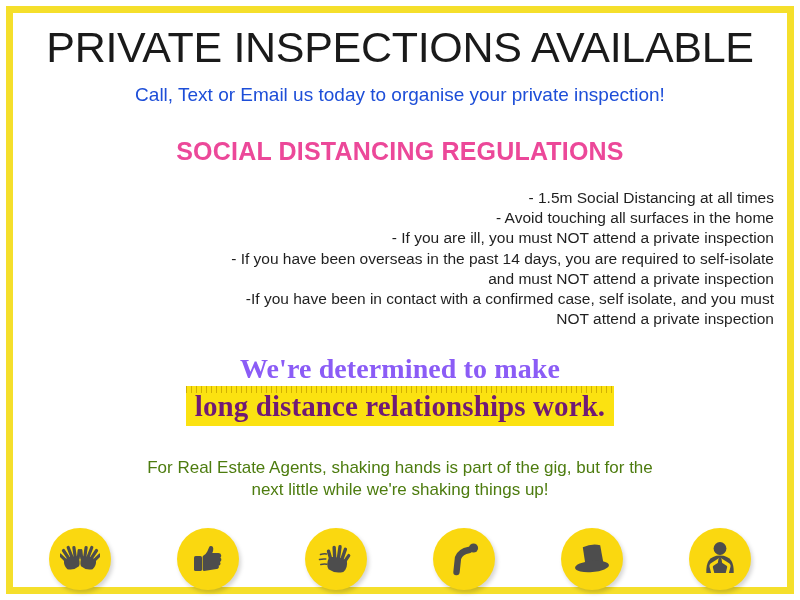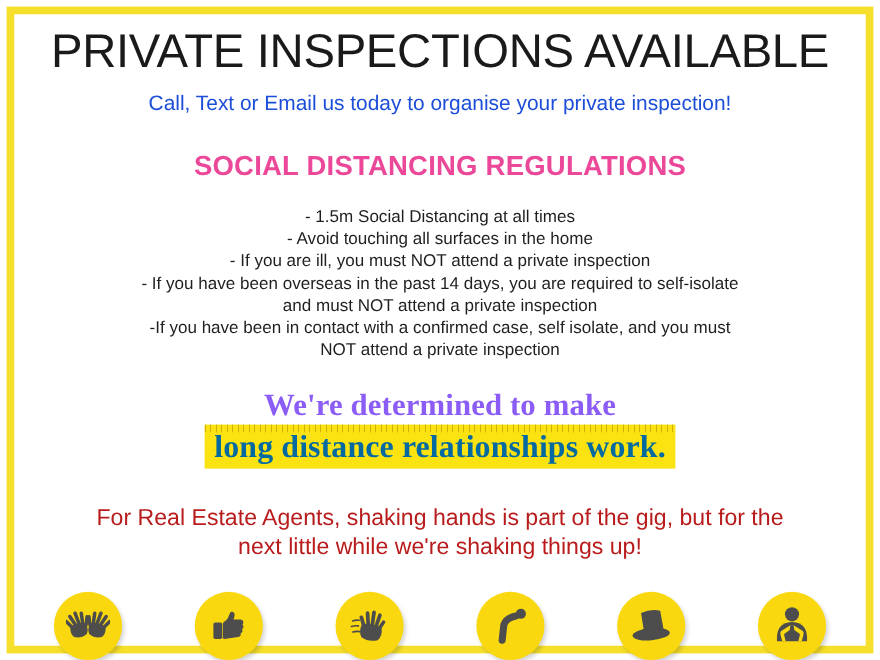--- a/index.html
+++ b/index.html
@@ -70,20 +70,21 @@
     letter-spacing: 0.2px;
     margin: 31px 0 0 0;
   }
 
   .rules {
     margin: 22px 0 0 0;
     font-family: "Liberation Sans", sans-serif;
     font-size: 15.5px;
     color: #1f1f1f;
     line-height: 1.30;
+    text-align: right;
   }
   .rules .rule-line {
     display: block;
   }
 
   .tagline-block {
     margin: 24px 0 0 0;
   }
   .tagline-top {
     font-family: Liberation Serif, serif;
@@ -98,21 +99,21 @@
     margin-top: 2px;
     line-height: 0;
   }
   .tagline-hl {
     display: inline-block;
     position: relative;
     background: #FBE211;
     font-family: "Liberation Serif", serif;
     font-size: 29px;
     font-weight: 700;
-    color: #0369a1;
+    color: #701a75;
     line-height: 1.18;
     padding: 3px 9px 2px 9px;
     letter-spacing: 0.1px;
   }
   
   .tape-ticks {
     position: absolute;
     left: 0;
     top: 0;
     width: 100%;
@@ -123,22 +124,22 @@
         #c9a700 0px, #c9a700 1px,
         rgba(0,0,0,0) 1px, rgba(0,0,0,0) 5px
       );
     opacity: 0.85;
     pointer-events: none;
   }
 
   .body-copy {
     margin: 31px 0 0 0;
     font-family: "Liberation Sans", sans-serif;
-    font-size: 21px;
-    color: #b91c1c;
+    font-size: 17px;
+    color: #4d7c0f;
     line-height: 1.30;
   }
   .body-copy .copy-line { display: block; }
 
   .gestures {
     margin: 27px 0 0 0;
     display: flex;
     justify-content: center;
     align-items: flex-start;
     gap: 50px;

